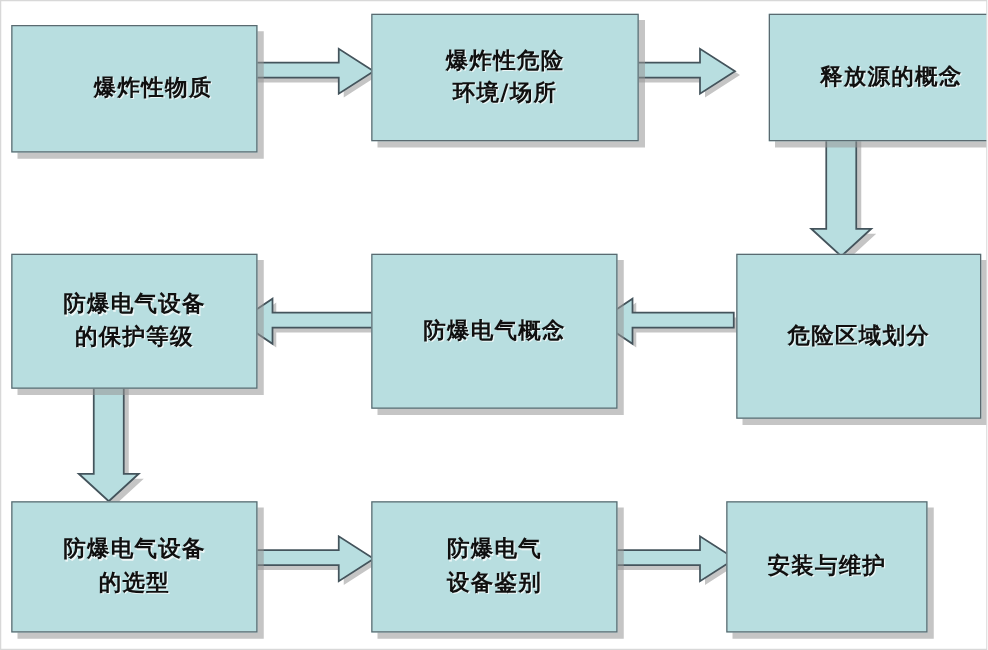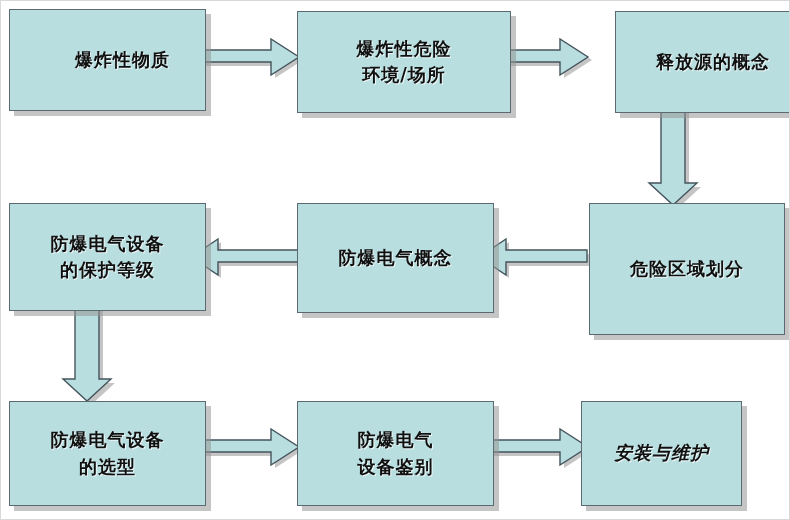--- a/index.html
+++ b/index.html
@@ -113,53 +113,53 @@
     </svg>
   </div>
 
   <div class="arrow" style="left:474px; top:428px; width:118px; height:40px;">
     <svg width="118" height="40" viewBox="0 0 118 40">
       <path class="shadow" d="M7,15 L89,15 L89,3 L117,21 L89,39 L89,27 L7,27 Z"></path>
       <path class="shape" d="M1,11 L85,11 L85,0 L113,18 L85,36 L85,23 L1,23 Z"></path>
     </svg>
   </div>
 
-  <div class="node" style="left:8px; top:8px; width:197px; height:102px;padding-left:30px;">
+  <div class="node" style="left:8px; top:19px; width:197px; height:102px;padding-left:30px;">
     <span class="node-label">爆炸性物质</span>
   </div>
 
   <div class="node" style="left:296px; top:10px; width:214px; height:102px;">
     <span class="node-label">爆炸性危险
 环境/场所</span>
   </div>
 
   <div class="node" style="left:580px; top:10px; width:196px; height:102px;margin-left:34px;">
     <span class="node-label">释放源的概念</span>
   </div>
 
   <div class="node" style="left:8px; top:202px; width:197px; height:108px;">
     <span class="node-label">防爆电气设备
 的保护等级</span>
   </div>
 
-  <div class="node" style="left:296px; top:202px; width:197px; height:110px;">
+  <div class="node" style="left:296px; top:202px; width:197px; height:124px;">
     <span class="node-label">防爆电气概念</span>
   </div>
 
   <div class="node" style="left:588px; top:202px; width:196px; height:132px;">
     <span class="node-label">危险区域划分</span>
   </div>
 
   <div class="node" style="left:8px; top:400px; width:197px; height:105px;">
     <span class="node-label">防爆电气设备
 的选型</span>
   </div>
 
   <div class="node" style="left:296px; top:400px; width:197px; height:105px;">
     <span class="node-label">防爆电气
 设备鉴别</span>
   </div>
 
-  <div class="node" style="left:580px; top:400px; width:161px; height:105px;font-style:italic;">
+  <div class="node" style="left:580px; top:400px; width:161px; height:105px;">
     <span class="node-label">安装与维护</span>
   </div>
 
 </div>
 
 </body></html>

